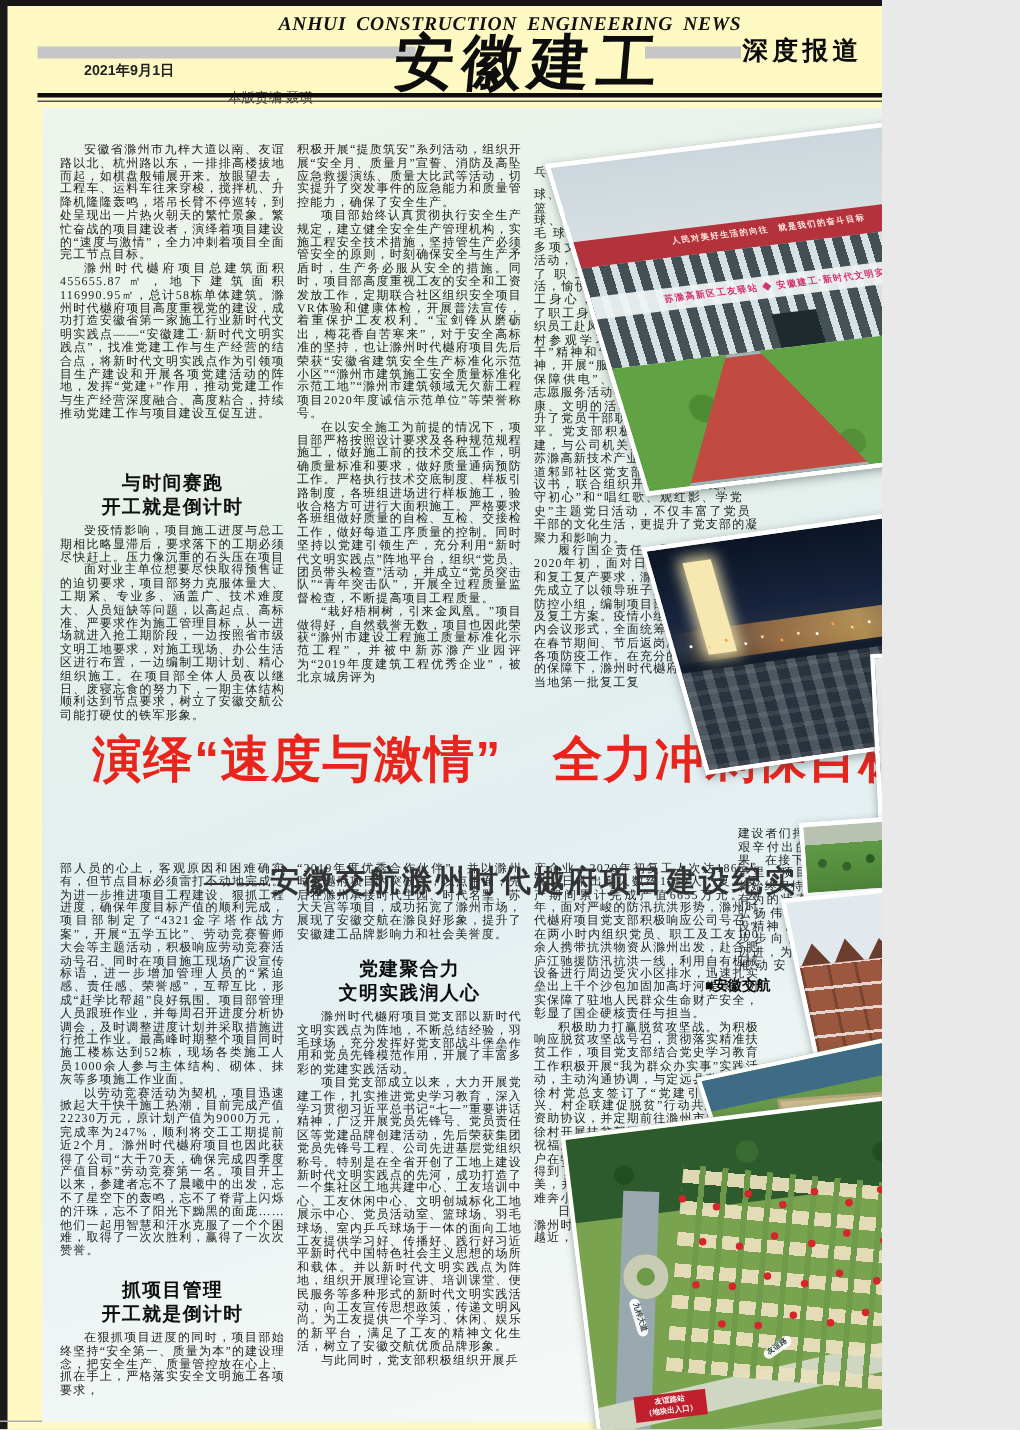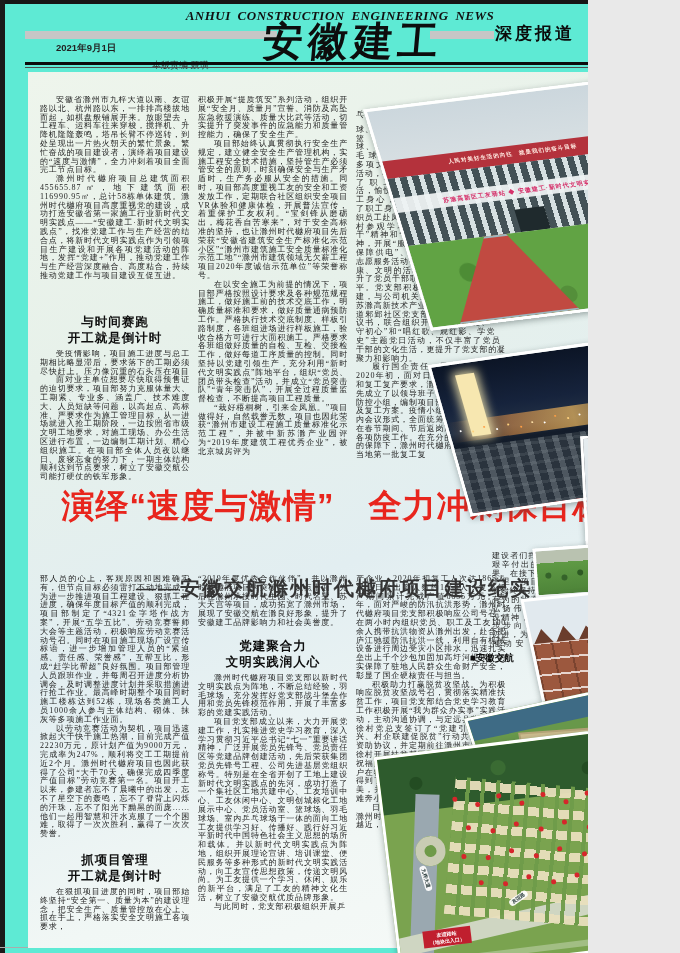--- a/index.html
+++ b/index.html
@@ -1,16 +1,16 @@
 <!DOCTYPE html>
 <html><head>
 <meta charset="utf-8">
 <style>
   html,body{margin:0;padding:0;background:#e9e9e9;}
-  #page{position:relative;width:588px;height:953px;background:#5eead4;overflow:hidden;
+  #page{position:relative;width:588px;height:953px;background:#fef9c3;overflow:hidden;
         font-family:"Liberation Sans",sans-serif;}
   .abs{position:absolute;}
   
   .edge-top{left:0;top:0;width:680px;height:4px;background:#161616;}
   .edge-left{left:0;top:0;width:5px;height:953px;background:#1a1a1a;}
   .edge-right{left:676px;top:0;width:4px;height:953px;background:#4a4a4a;}
   .hairline-bottom{left:0;top:947px;width:680px;height:1px;background:#ababab;}
   .hairline-right{left:666px;top:80px;width:1px;height:862px;background:#cccccc;}
   
   .mast-en{left:0;top:8px;width:680px;text-align:center;

